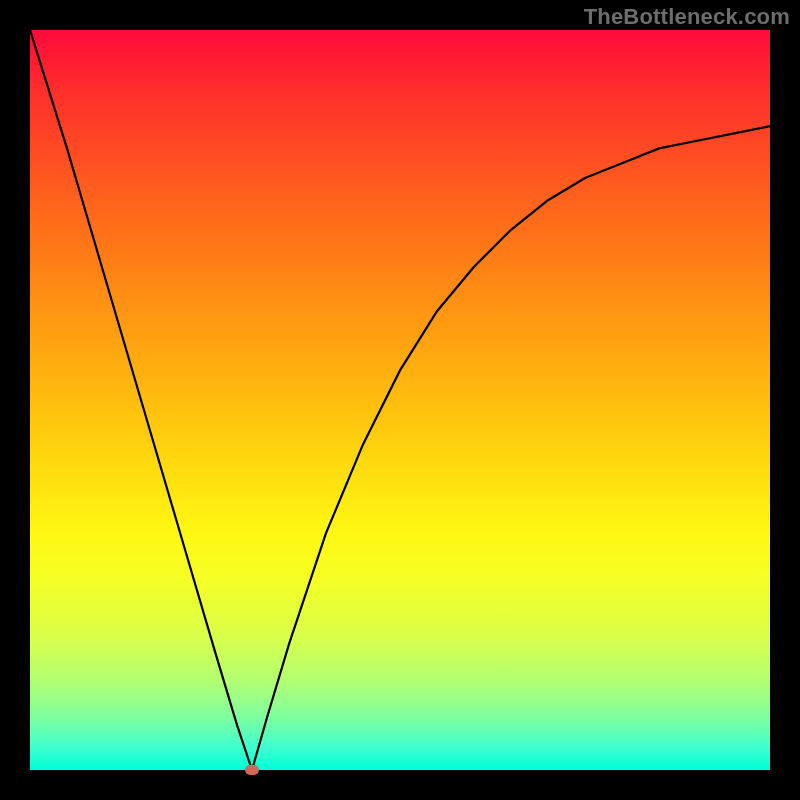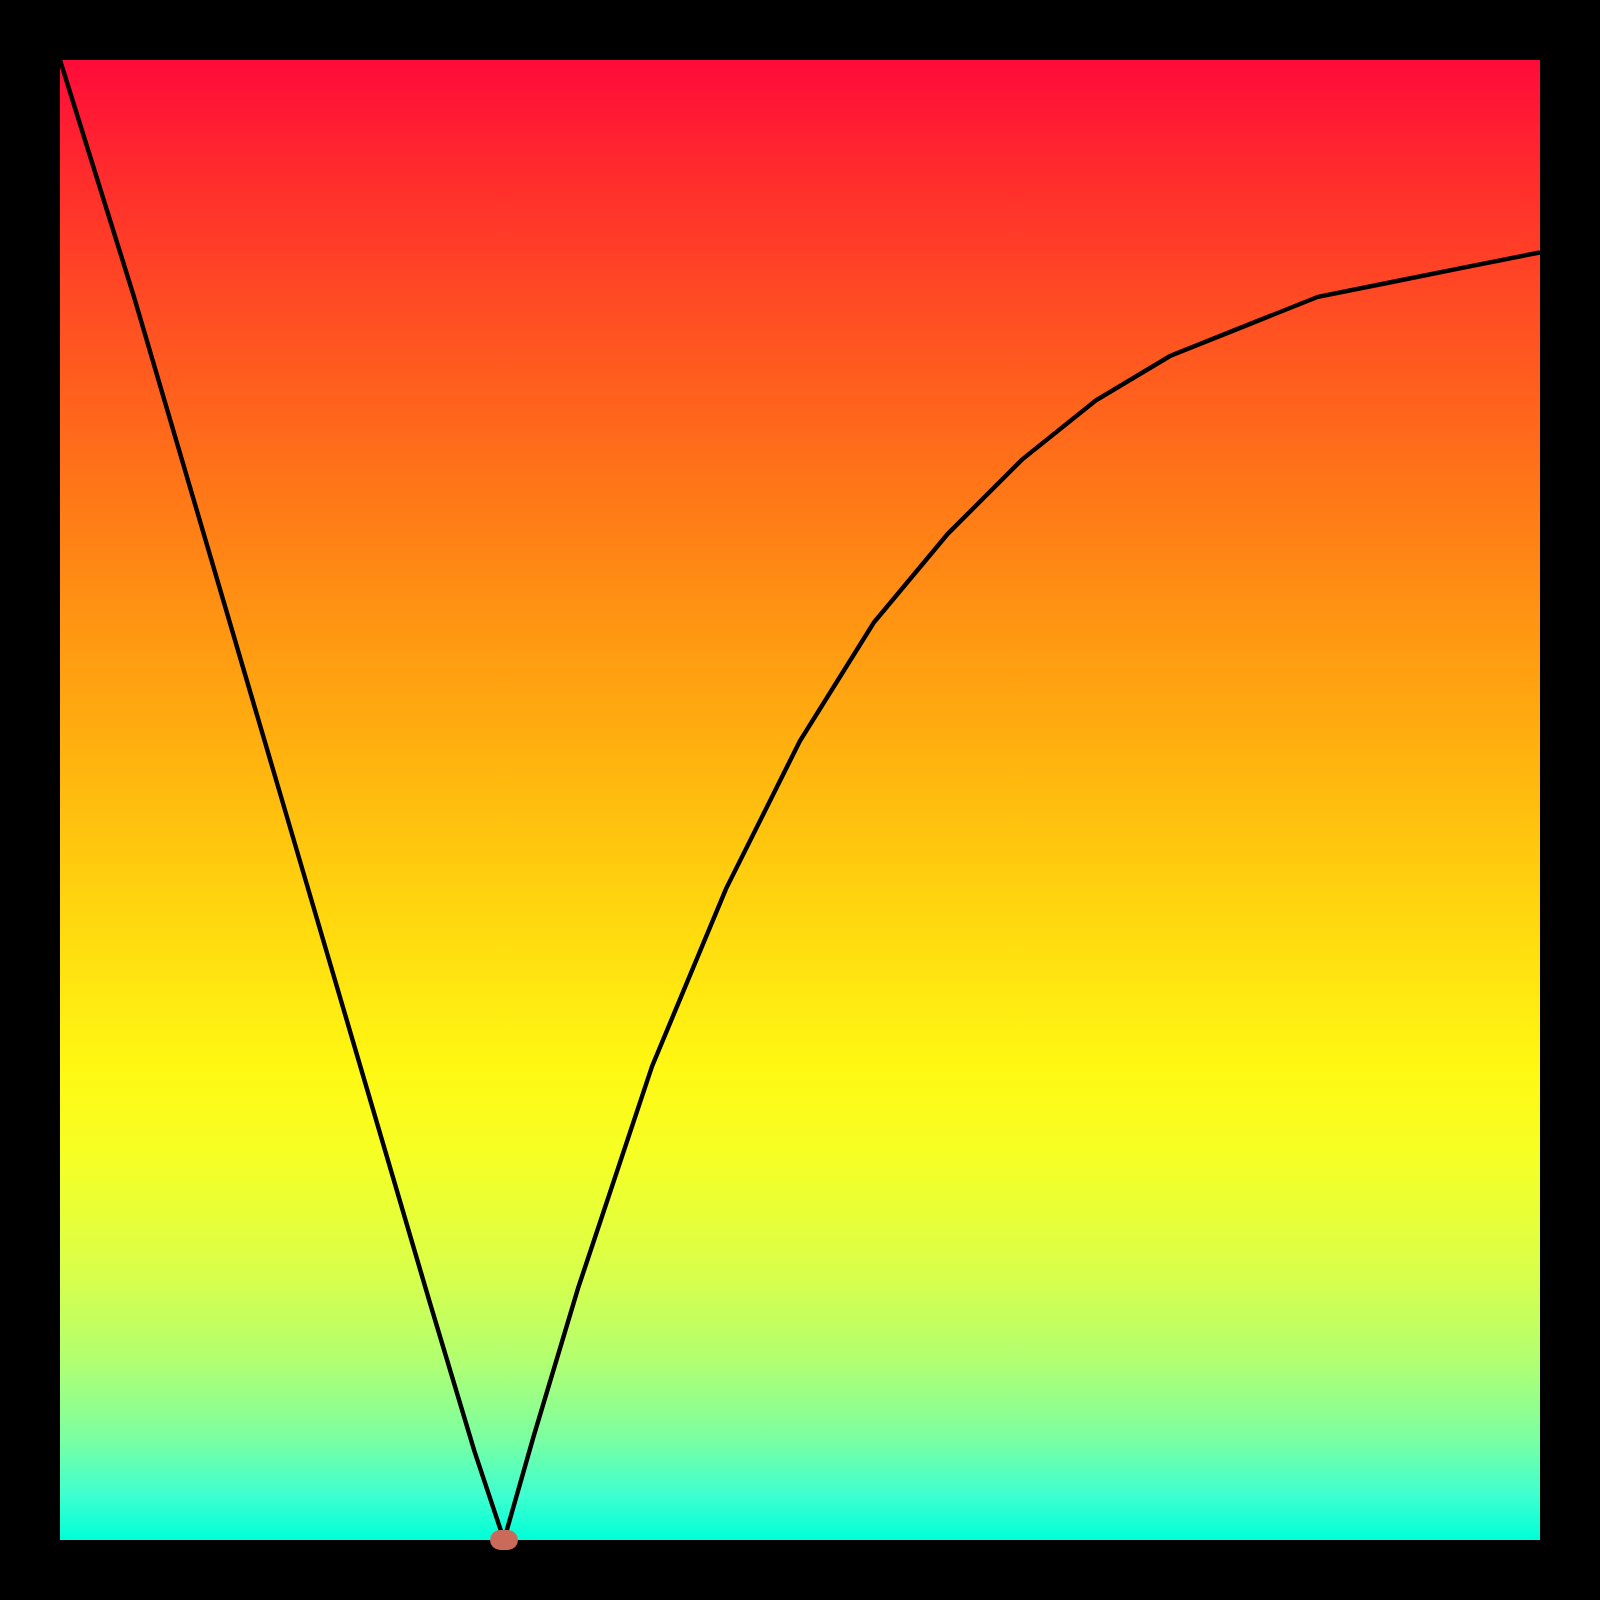--- a/index.html
+++ b/index.html
@@ -56,18 +56,19 @@
     font-size: 22px;
     font-weight: bold;
     color: #6d6d6d;
     letter-spacing: 0.2px;
   }
 </style>
 </head>
 <body>
 
 <div class="chart-container">
+  <div class="watermark">TheBottleneck.com</div>
   <div class="plot-area"></div>
   <svg class="curve-svg" viewBox="0 0 740 740" preserveAspectRatio="none">
     <path fill="none" stroke="#000" stroke-width="2.2" d="M0.00 0.00 L37.00 118.40 L74.00 244.20 L111.00 370.00 L148.00 495.80 L185.00 621.60 L207.20 695.60 L222.00 740.00 L236.80 688.20 L259.00 614.20 L296.00 503.20 L333.00 414.40 L370.00 340.40 L407.00 281.20 L444.00 236.80 L481.00 199.80 L518.00 170.20 L555.00 148.00 L592.00 133.20 L629.00 118.40 L666.00 111.00 L703.00 103.60 L740.00 96.20"></path>
   </svg>
   <div class="dot" style="left: 252px; top: 770px; background: rgb(201, 106, 90);"></div>
 </div>
 
 </body></html>

